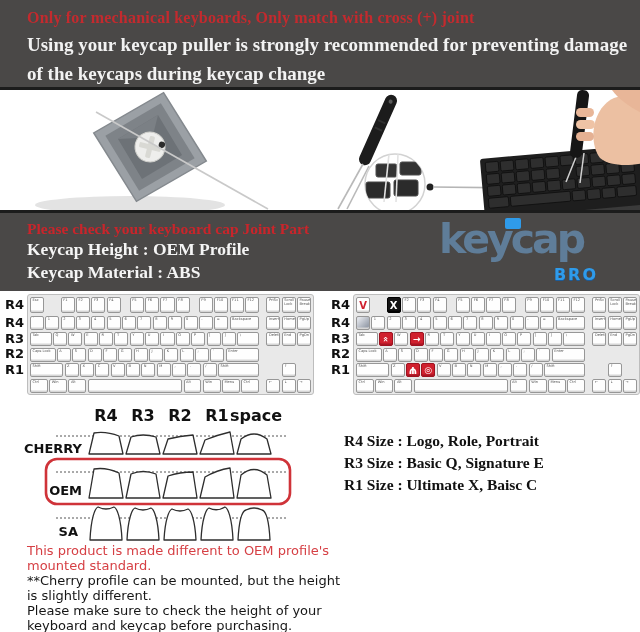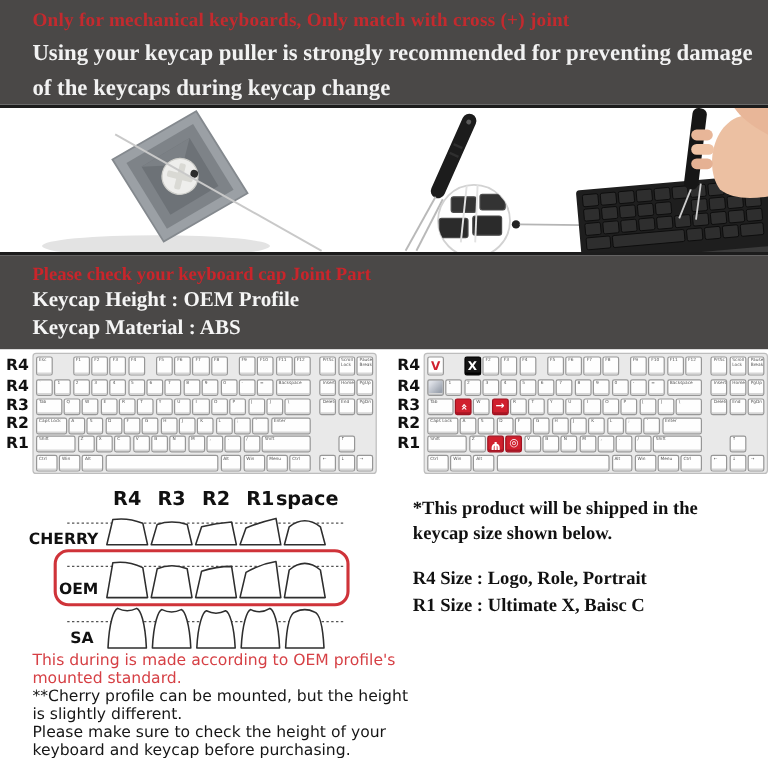--- a/index.html
+++ b/index.html
@@ -180,20 +180,25 @@
       <rect x="576" y="30" width="19" height="9" rx="4.5" fill="#efc3a5"></rect>
       <rect x="576" y="42" width="18" height="9" rx="4.5" fill="#e5b193"></rect>
     </g>
   </svg>
 </div>
 
 <div class="banner-mid">
   <div class="bm-title serif">Please check your keyboard cap Joint Part</div>
   <div class="bm-line serif">Keycap Height : OEM Profile</div>
   <div class="bm-line serif">Keycap Material : ABS</div>
+  <div class="logo">
+    <div class="logo-word">keycap</div>
+    <div class="logo-cap"></div>
+    <div class="logo-bro">BRO</div>
+  </div>
 </div>
 
 <div class="kb-section">
   <div class="kb-wrap">
     <div class="kb-labels">
         <div class="kb-rowlabel" style="top: 3px;">R4</div>
         <div class="kb-rowlabel" style="top: 21px;">R4</div>
         <div class="kb-rowlabel" style="top: 36.5px;">R3</div>
         <div class="kb-rowlabel" style="top: 52px;">R2</div>
         <div class="kb-rowlabel" style="top: 68px;">R1</div>
@@ -765,31 +770,28 @@
       <path class="kcap" d="M2,34 C3,12 7,2 10,1 Q18,5 26,1 C29,2 33,12 34,34 Z"></path>
       <path class="kcap" transform="translate(37,0)" d="M2,34 C3,13 7,3 10,2 Q18,6 26,2 C29,3 33,13 34,34 Z"></path>
       <path class="kcap" transform="translate(74,0)" d="M2,34 C3,14 7,4 10,3 Q18,7 26,3 C29,4 33,14 34,34 Z"></path>
       <path class="kcap" transform="translate(111,0)" d="M2,34 C3,13 7,3 10,2 Q18,6 26,1 C29,2 33,12 34,34 Z"></path>
       <path class="kcap" transform="translate(148,0)" d="M2,34 C3,15 6,5 10,4 Q18,0 26,4 C30,5 33,15 34,34 Z"></path>
     </g>
     <text class="rowlab" x="78" y="133" text-anchor="end">SA</text>
   </svg>
 
   <div class="ship-note serif">
-    <div class="ship-para">
-      <div>*This product will be shipped in the</div>
-      <div>keycap size shown below.</div>
-    </div>
     <div class="ship-sizes">
       <div>R4 Size : Logo, Role, Portrait</div>
+      <div>R3 Size : Basic Q, Signature E</div>
       <div>R1 Size : Ultimate X, Baisc C</div>
     </div>
   </div>
 </div>
 
 <div class="bottom-notes">
-  <div class="bn-red">This during is made according to OEM profile's</div>
+  <div class="bn-red">This product is made different to OEM profile's</div>
   <div class="bn-red">mounted standard.</div>
   <div class="bn-black">**Cherry profile can be mounted, but the height</div>
   <div class="bn-black">is slightly different.</div>
   <div class="bn-black">Please make sure to check the height of your</div>
   <div class="bn-black">keyboard and keycap before purchasing.</div>
 </div>
 
 </body></html>

